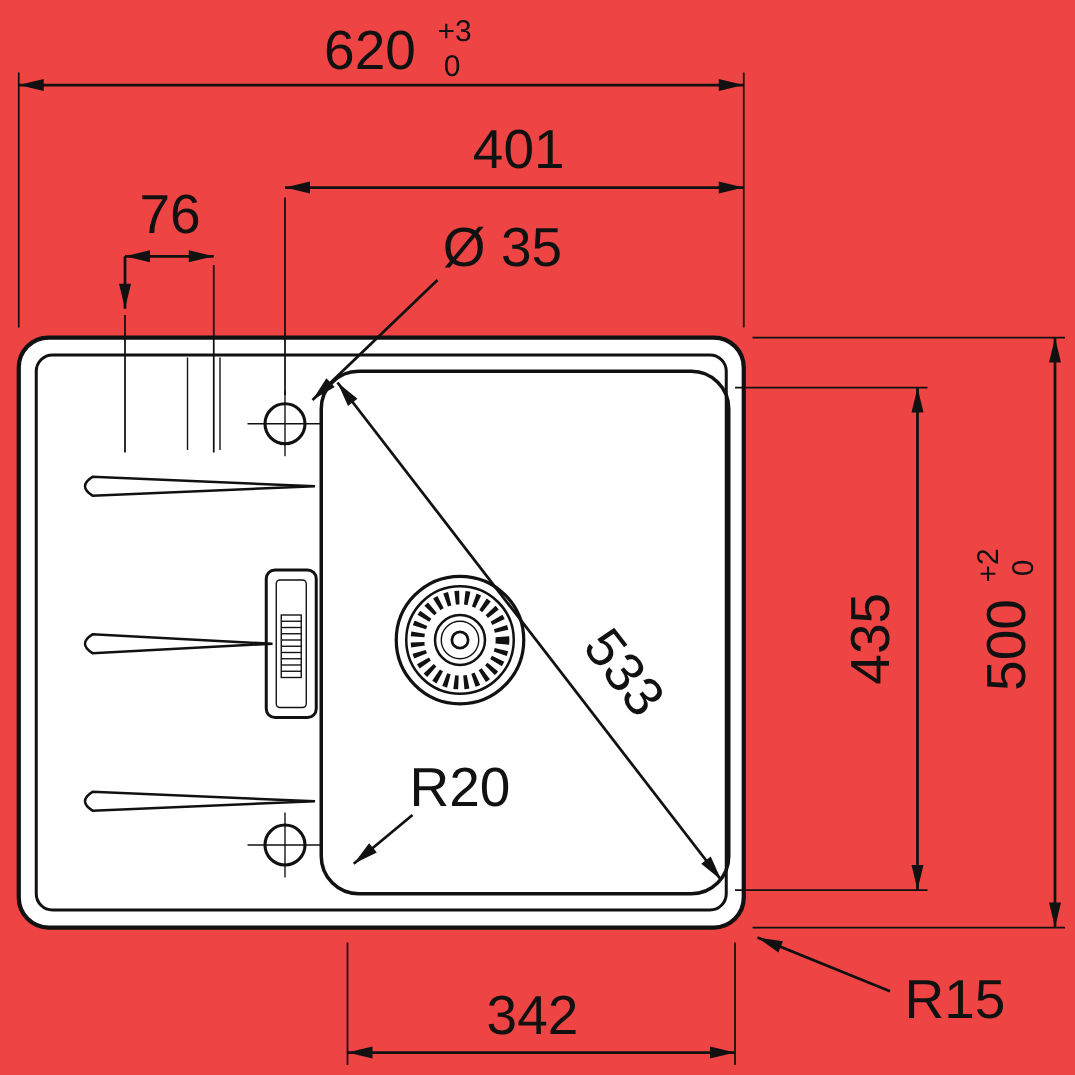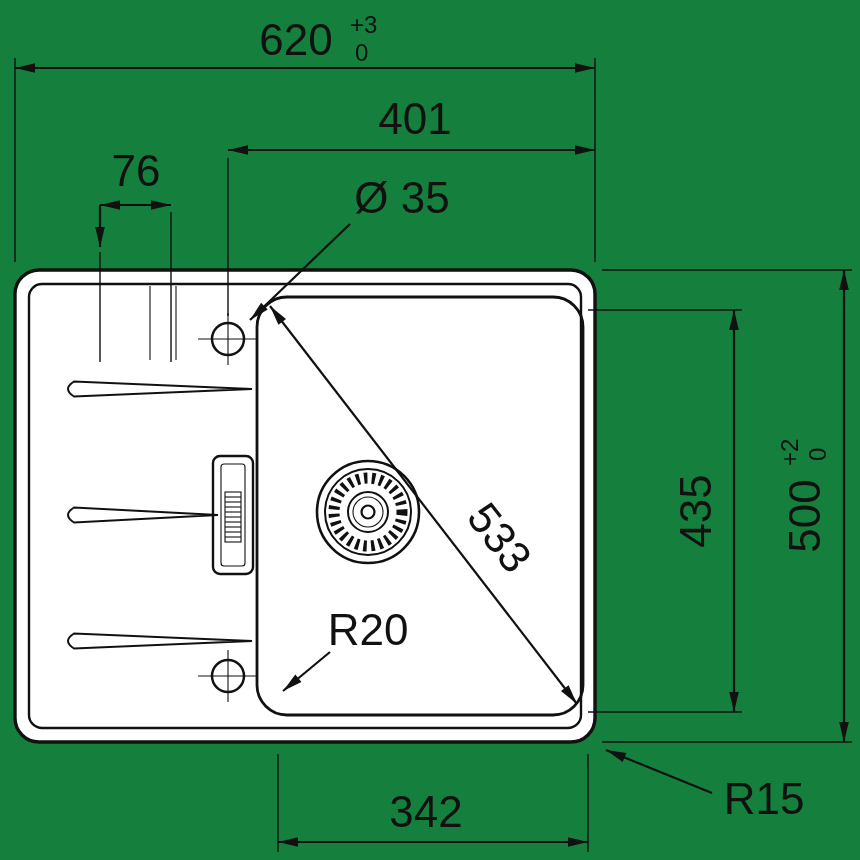--- a/index.html
+++ b/index.html
@@ -7,21 +7,21 @@
       padding: 0;
       background: #ffffff;
       width: 860px;
       height: 860px;
       overflow: hidden;
     }
     .drawing-wrap {
       width: 860px;
       height: 860px;
       position: relative;
-      background: #15803d;
+      background: #ef4444;
     }
     svg {
       display: block;
       font-family: "Liberation Sans", "DejaVu Sans", sans-serif;
     }
     .outline   { fill: #ffffff; stroke: #111111; }
     .thick     { stroke-width: 3.4; }
     .med       { stroke-width: 2.4; }
     .hair      { stroke-width: 1.1; }
     .dimline   { stroke: #111111; stroke-width: 2.2; fill: none; }

